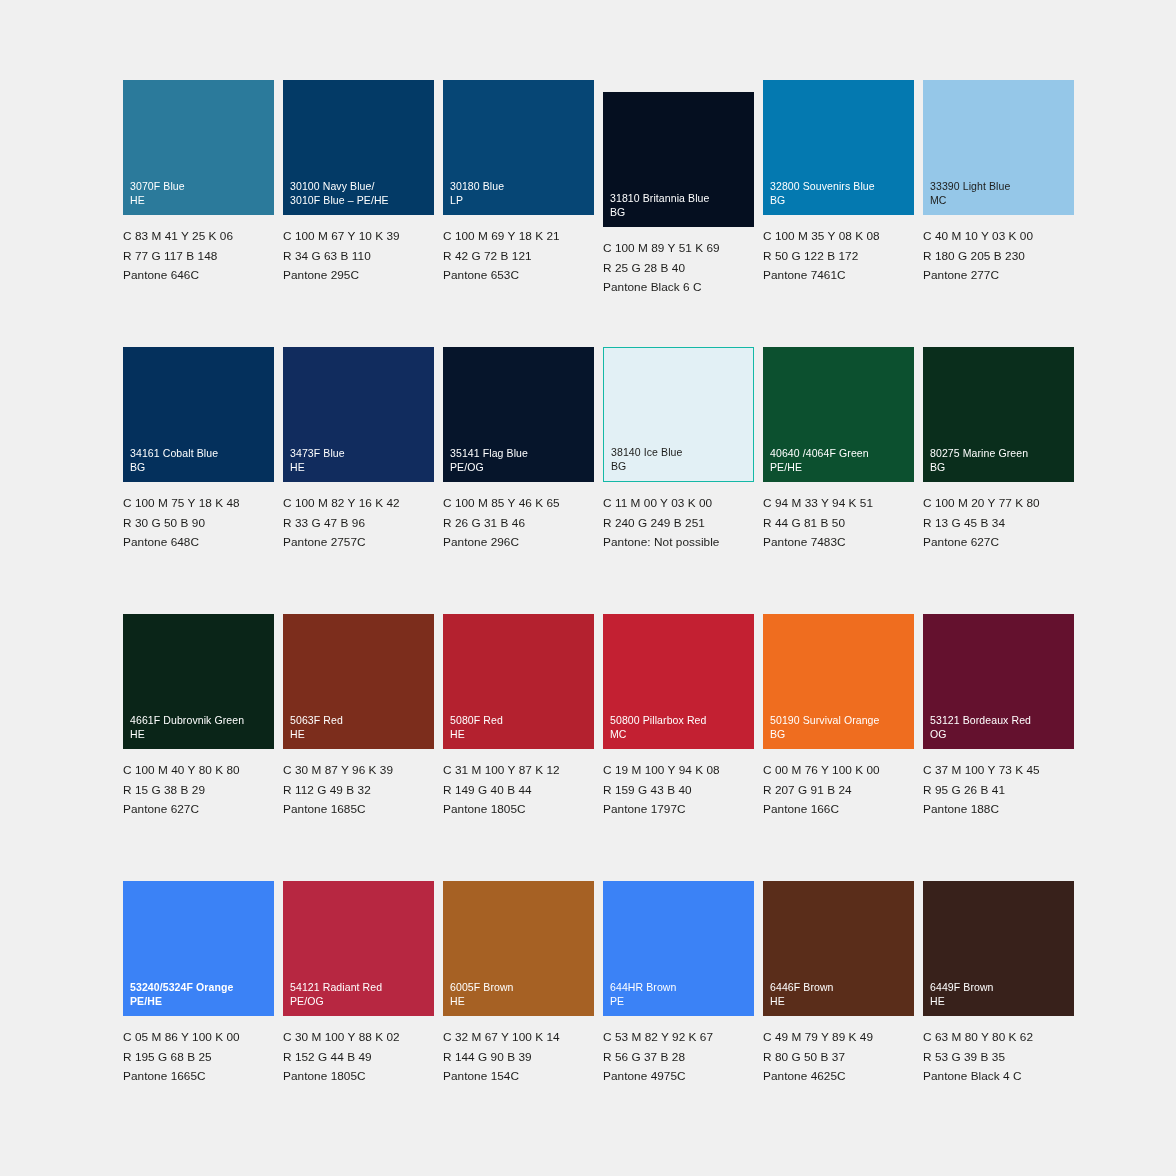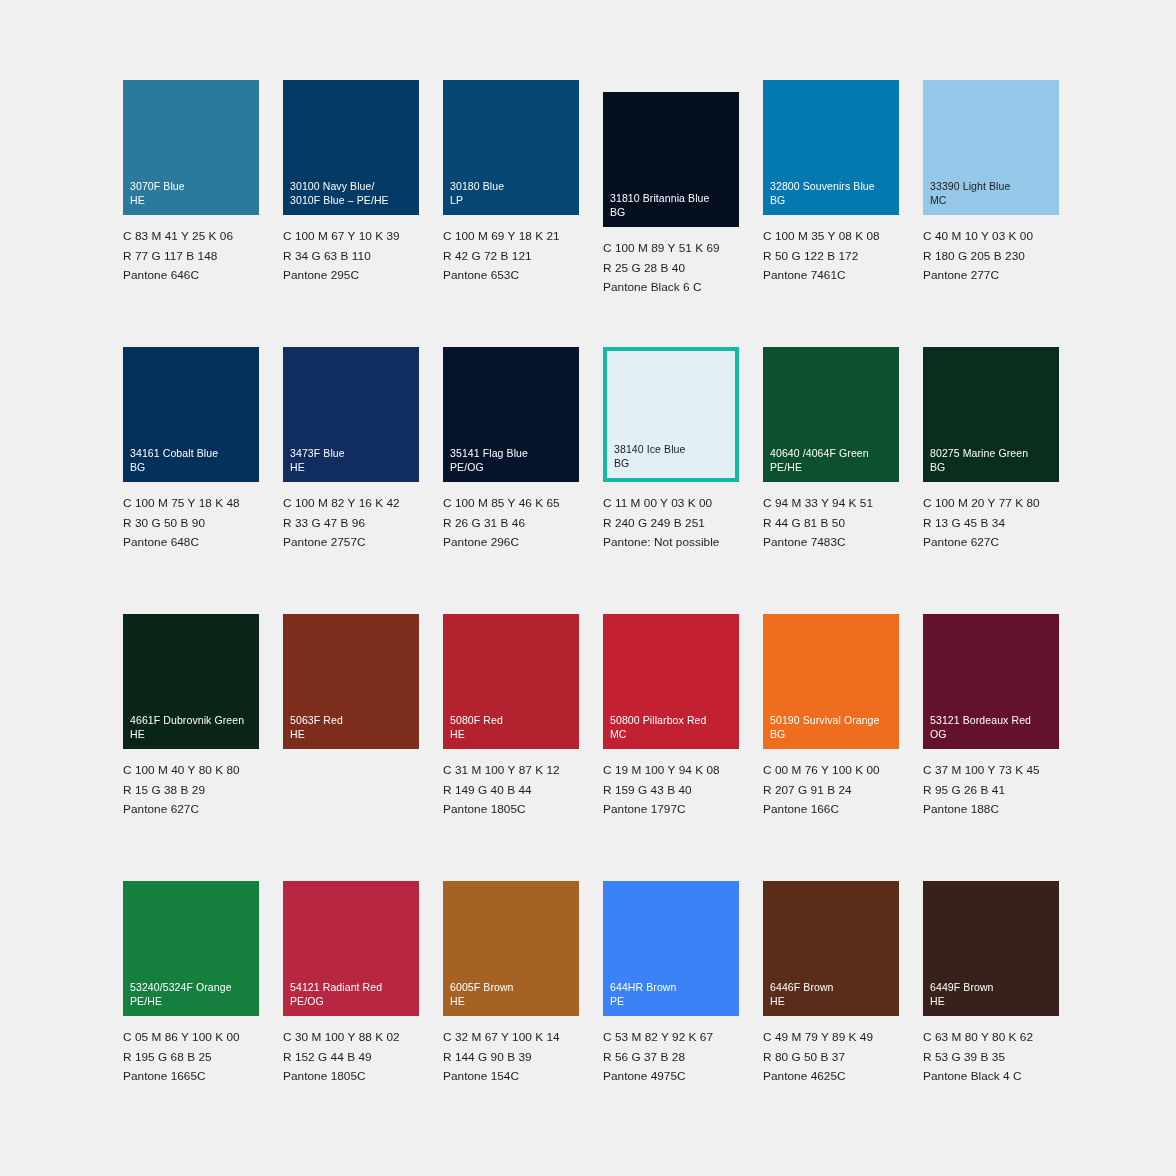--- a/index.html
+++ b/index.html
@@ -25,28 +25,28 @@
     column-gap: 25px;
     row-gap: 0px;
   }
 
   .swatch-cell {
     width: 135px;
     position: relative;
   }
 
   .swatch-chip {
-    width: 136px;
+    width: 151px;
     height: 135px;
     box-sizing: border-box;
     position: relative;
   }
 
   .swatch-chip.bordered {
-    border: 4px solid #14b8a6;
+    border: 1px solid #14b8a6;
     padding-left: 46px;
   }
 
   .chip-label {
     position: absolute;
     left: 7px;
     right: 4px;
     bottom: 8px;
     font-size: 10.5px;
     line-height: 14px;
@@ -245,20 +245,25 @@
         <span class="spec-line">Pantone 627C</span>
       </div>
     </div>
     <div class="swatch-cell">
       <div class="swatch-chip" style="background-color: rgb(124, 45, 28);">
         <div class="chip-label">
           <span class="l1">5063F Red</span>
           <span class="l2">HE</span>
         </div>
       </div>
+      <div class="swatch-specs">
+        <span class="spec-line">C 30 M 87 Y 96 K 39</span>
+        <span class="spec-line">R 112 G 49 B 32</span>
+        <span class="spec-line">Pantone 1685C</span>
+      </div>
     </div>
     <div class="swatch-cell">
       <div class="swatch-chip" style="background-color: rgb(180, 33, 47);">
         <div class="chip-label">
           <span class="l1">5080F Red</span>
           <span class="l2">HE</span>
         </div>
       </div>
       <div class="swatch-specs">
         <span class="spec-line">C 31 M 100 Y 87 K 12</span>
@@ -299,21 +304,21 @@
           <span class="l2">OG</span>
         </div>
       </div>
       <div class="swatch-specs">
         <span class="spec-line">C 37 M 100 Y 73 K 45</span>
         <span class="spec-line">R 95 G 26 B 41</span>
         <span class="spec-line">Pantone 188C</span>
       </div>
     </div>
     <div class="swatch-cell">
-      <div class="swatch-chip" style="background-color: #15803d;">
+      <div class="swatch-chip" style="background-color: #3b82f6; font-weight: bold;">
         <div class="chip-label">
           <span class="l1">53240/5324F Orange</span>
           <span class="l2">PE/HE</span>
         </div>
       </div>
       <div class="swatch-specs">
         <span class="spec-line">C 05 M 86 Y 100 K 00</span>
         <span class="spec-line">R 195 G 68 B 25</span>
         <span class="spec-line">Pantone 1665C</span>
       </div>

